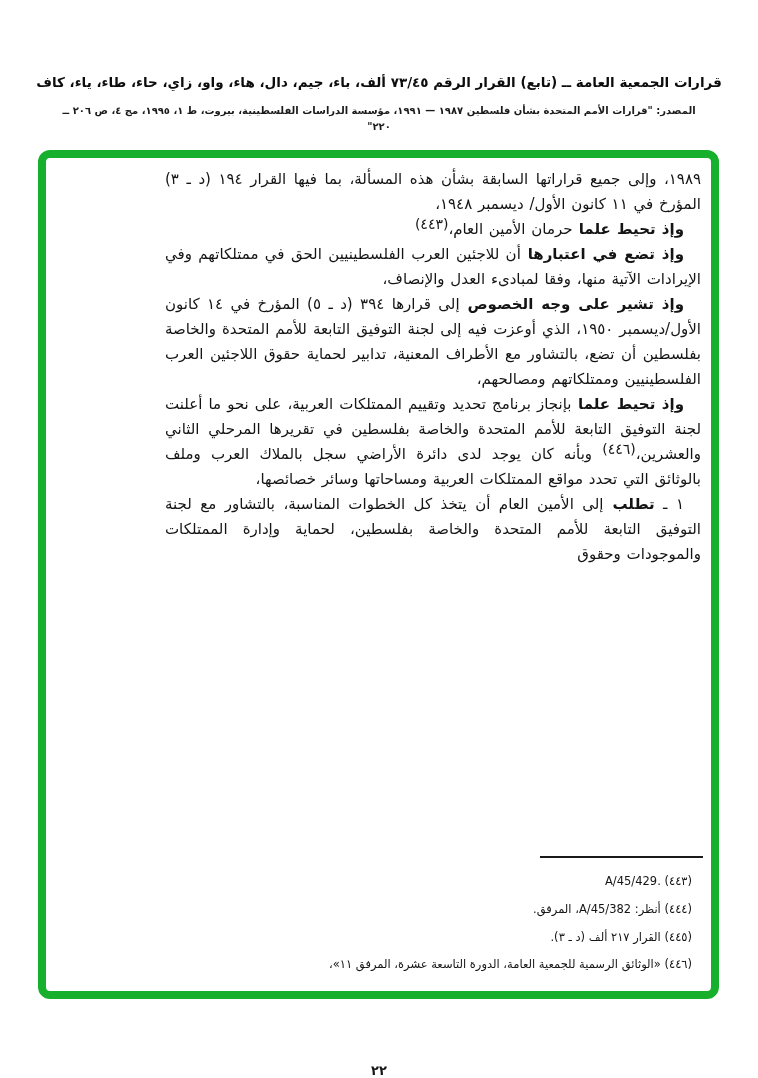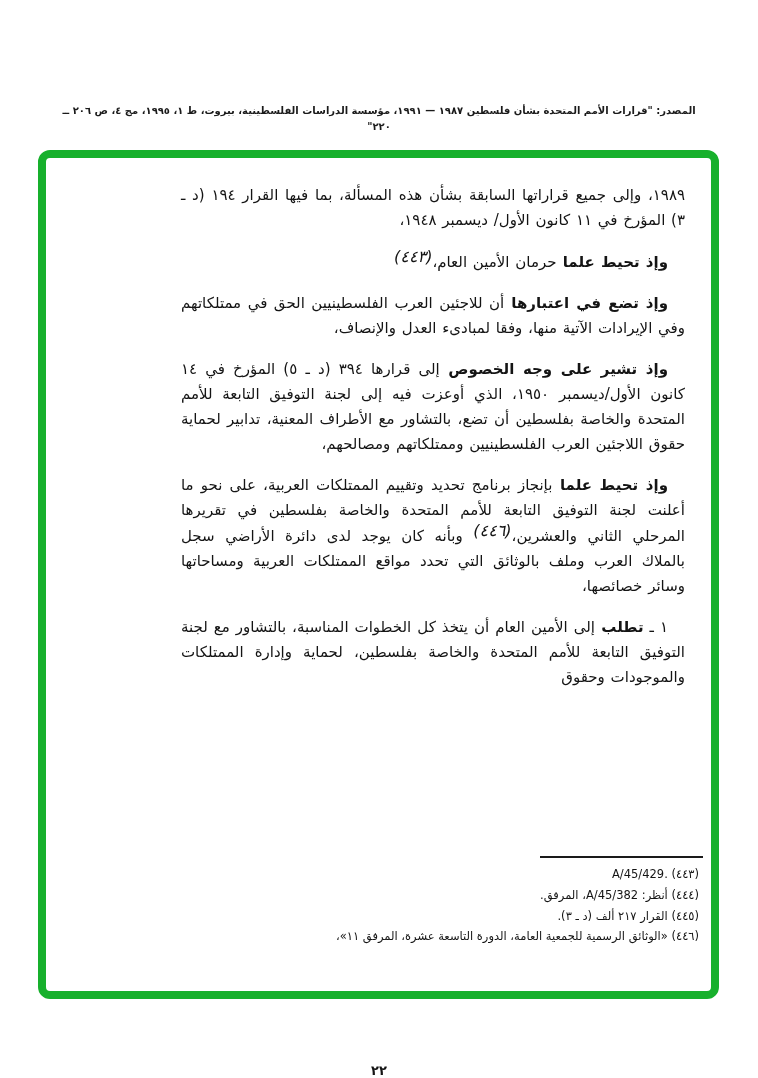--- a/index.html
+++ b/index.html
@@ -17,44 +17,45 @@
     direction:rtl;font-weight:bold;font-size:10px;line-height:16px;color:#1a1a1a;
   }
   .frame{
     position:absolute;left:38px;top:150px;width:665px;height:833px;
     border:8px solid var(--frame,#17b02c);border-radius:12px;background:#fff;
   }
   .textcol{
     position:absolute;left:165px;top:167px;width:536px;
     direction:rtl;font-size:15px;line-height:25px;text-align:justify;
   }
-  .para{margin:16px;text-align:justify;text-align-last:right;word-spacing:1px;}
+  .para{margin:0;text-align:justify;text-align-last:right;word-spacing:1px;}
   .para.indent{text-indent:17px;}
   .b{font-weight:bold;}
-  .fnref{font-size:16px;position:relative;top:-5px;font-style:italic;}
+  .fnref{font-size:14px;position:relative;top:-5px;}
   .fnrule{
     position:absolute;top:856px;left:540px;width:163px;height:0;
     border-top:2px solid #1a1a1a;
   }
   .fncol{
     position:absolute;left:168px;top:862px;width:535px;
     direction:rtl;text-align:right;font-size:11.5px;line-height:16.8px;
   }
-  .fnline{margin:4px;}
+  .fnline{margin:11px;}
   .fnline.indent{padding-right:42px;}
   .pagenum{
     position:absolute;top:1028px;left:0;right:0;text-align:center;
     font-weight:bold;font-size:13px;direction:rtl;margin-top:35px;
   }
 </style>
 </head>
 <body>
 
 <div class="page">
 
+  <div class="hdr-title">قرارات الجمعية العامة ــ (تابع) القرار الرقم ٧٣/٤٥ ألف، باء، جيم، دال، هاء، واو، زاي، حاء، طاء، ياء، كاف</div>
 
   <div class="hdr-source">المصدر: "قرارات الأمم المتحدة بشأن فلسطين ١٩٨٧ — ١٩٩١، مؤسسة الدراسات الفلسطينية، بيروت، ط ١، ١٩٩٥، مج ٤، ص ٢٠٦ ــ ٢٢٠"</div>
 
   <div class="frame"></div>
 
   <div class="textcol">
 
       <p class="para"><span>١٩٨٩، وإلى جميع قراراتها السابقة بشأن هذه المسألة، بما فيها القرار ١٩٤ (د ـ ٣) المؤرخ في ١١ كانون الأول/ ديسمبر ١٩٤٨،</span></p>
 
       <p class="para indent"><span class="b">وإذ تحيط علما </span><span>حرمان الأمين العام،</span><span class="fnref">(٤٤٣)</span></p>

